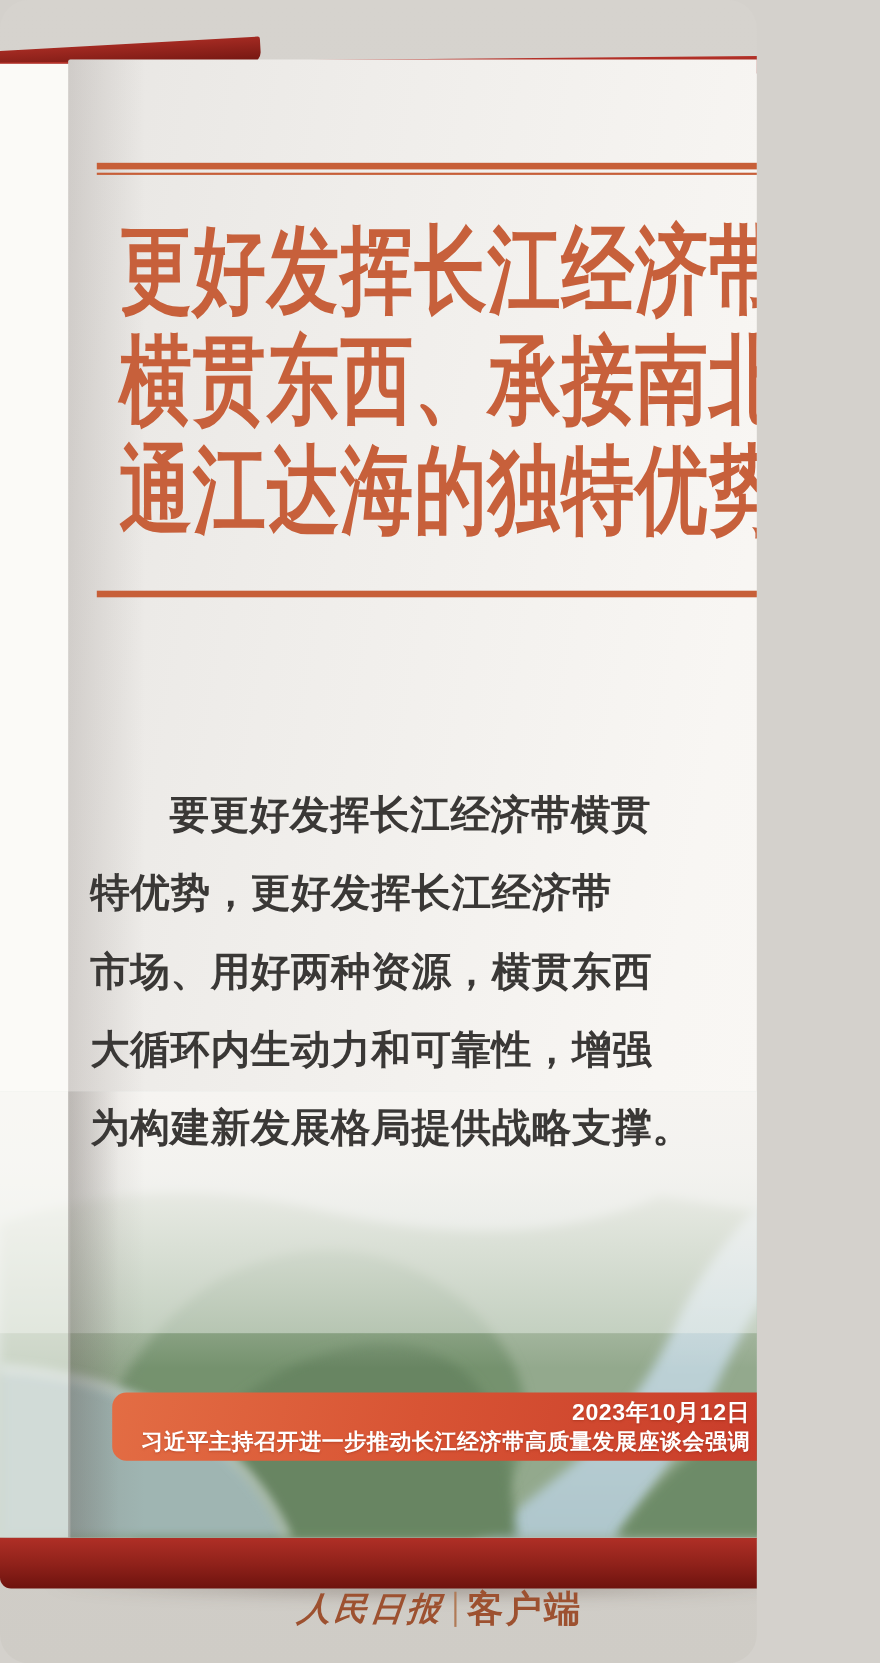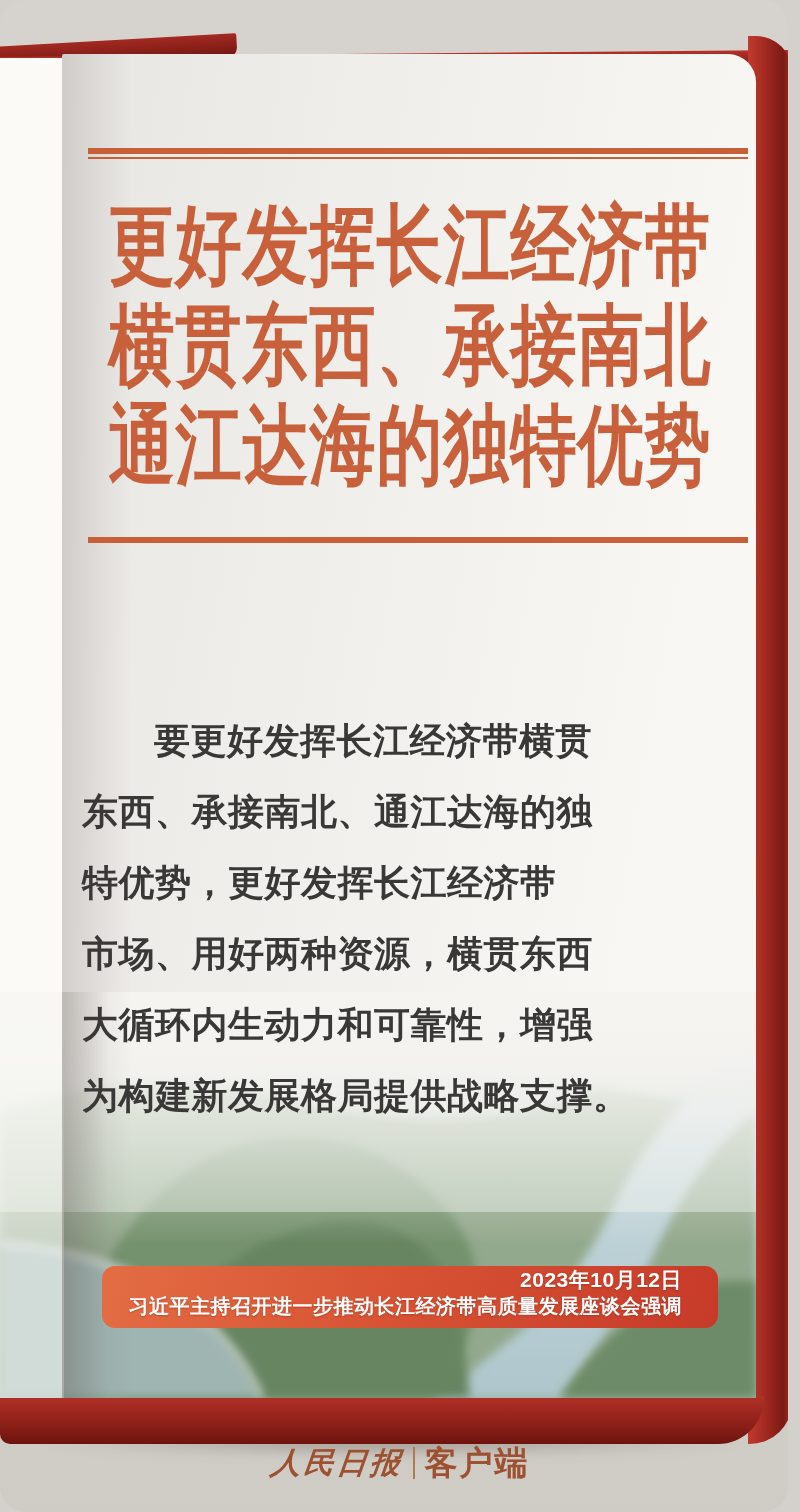--- a/index.html
+++ b/index.html
@@ -1,16 +1,16 @@
 <!DOCTYPE html>
 <html><head>
 <meta charset="utf-8">
 <style>
   html,body{margin:0;padding:0;background:#d4d1cc;}
-  #canvas{position:relative;width:788px;height:1512px;overflow:hidden;
+  #canvas{position:relative;width:688px;height:1512px;overflow:hidden;
           background:linear-gradient(180deg,#d6d3ce 0%,#d4d1cc 60%,#cfccc6 100%);
           font-family:"Liberation Sans",sans-serif;border-radius:26px;}
 
   
   .cover-top{position:absolute;left:0;top:50px;width:792px;height:16px;
              background:linear-gradient(180deg,#b53229 0%,#8e201a 70%,#6f1410 100%);
              transform:rotate(-0.5deg);transform-origin:right center;}
   .cover-top-fold{position:absolute;left:-8px;top:40px;width:245px;height:24px;
                   background:linear-gradient(180deg,#a32a22,#701510);
                   transform:rotate(-3.2deg);border-radius:4px 2px 10px 2px;}
@@ -63,21 +63,21 @@
   .photo-fade{position:absolute;left:0;top:0;width:100%;height:62%;
               background:linear-gradient(180deg,#f6f4f1 0%,rgba(246,244,241,.85) 28%,rgba(246,244,241,0) 100%);}
   .photo-left-wash{position:absolute;left:0;top:0;width:64px;height:100%;
                    background:rgba(250,249,246,.55);}
   .photo-gutter{position:absolute;left:62px;top:0;width:46px;height:100%;
                 background:linear-gradient(90deg,rgba(90,85,80,.25),rgba(90,85,80,0));}
 
   
   .banner{position:absolute;left:102px;top:1266px;width:616px;height:62px;border-radius:13px;
           background:linear-gradient(105deg,#e36d44 0%,#d85434 45%,#c73a29 100%);
-          display:flex;flex-direction:column;justify-content:flex-start;align-items:flex-end;
+          display:flex;flex-direction:column;justify-content:center;align-items:flex-end;
           padding-right:36px;box-sizing:border-box;color:#ffffff;
           text-shadow:0 1px 2px rgba(120,30,10,.35);}
   .banner .b-date{font-size:21px;font-weight:700;line-height:27px;letter-spacing:.5px;}
   .banner .b-source{font-size:20px;font-weight:700;line-height:26px;letter-spacing:.5px;}
 
   
   .footer-logo{position:absolute;left:0;top:1438px;width:800px;height:50px;
                display:flex;align-items:center;justify-content:center;gap:10px;color:#9d5130;}
   .brand-script{font-family:"DejaVu Serif","Liberation Serif",serif;font-style:italic;
                 font-weight:700;font-size:30px;letter-spacing:3px;transform:skewX(-6deg);}
@@ -149,21 +149,20 @@
   <div class="heading">
     <div class="hline">更好发挥长江经济带</div>
     <div class="hline">横贯东西、承接南北</div>
     <div class="hline">通江达海的独特优势</div>
   </div>
 
   <div class="divider-single"></div>
 
   <div class="quote">
     <div class="qline">要更好发挥长江经济带横贯</div>
-    <div class="qline">东西、承接南北、通江达海的独</div>
     <div class="qline">特优势，更好发挥长江经济带</div>
     <div class="qline">市场、用好两种资源，横贯东西</div>
     <div class="qline">大循环内生动力和可靠性，增强</div>
     <div class="qline">为构建新发展格局提供战略支撑。</div>
   </div>
 
   <div class="banner">
     <div class="b-date">2023年10月12日</div>
     <div class="b-source">习近平主持召开进一步推动长江经济带高质量发展座谈会强调</div>
   </div>

